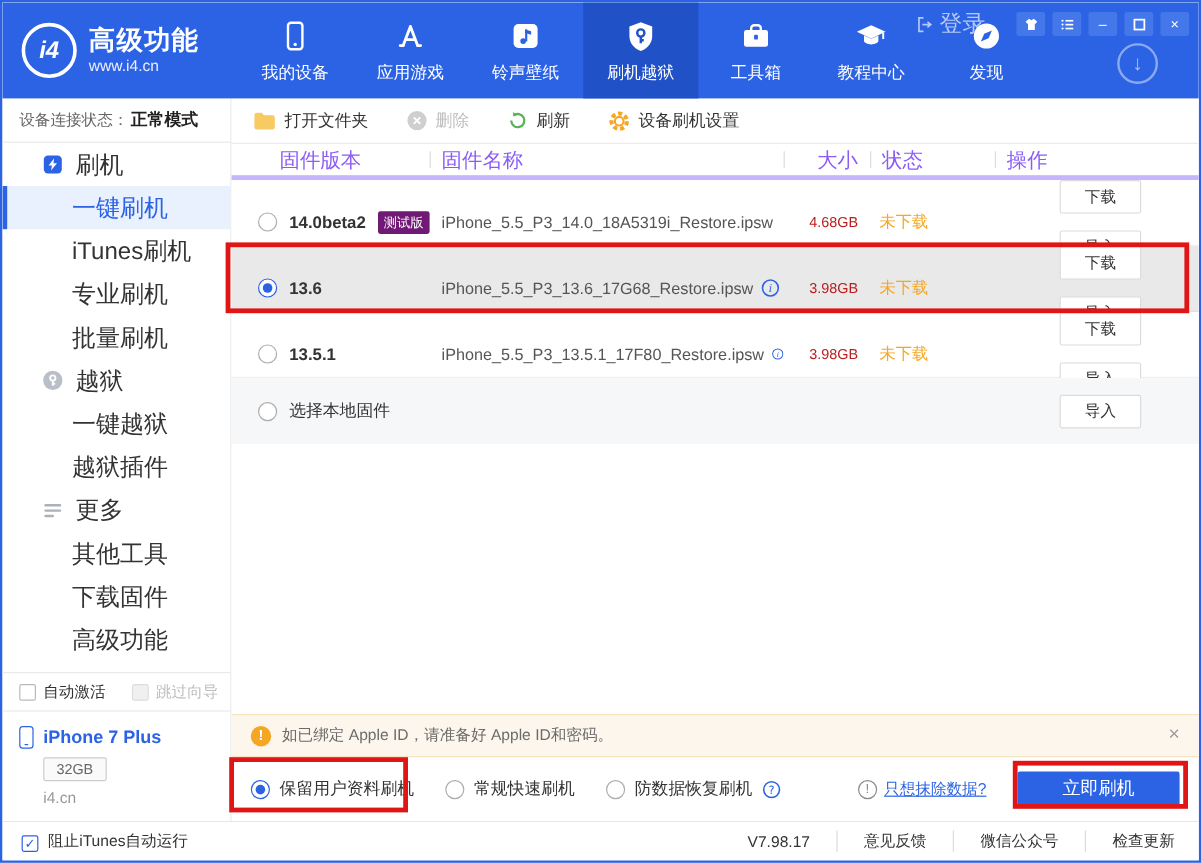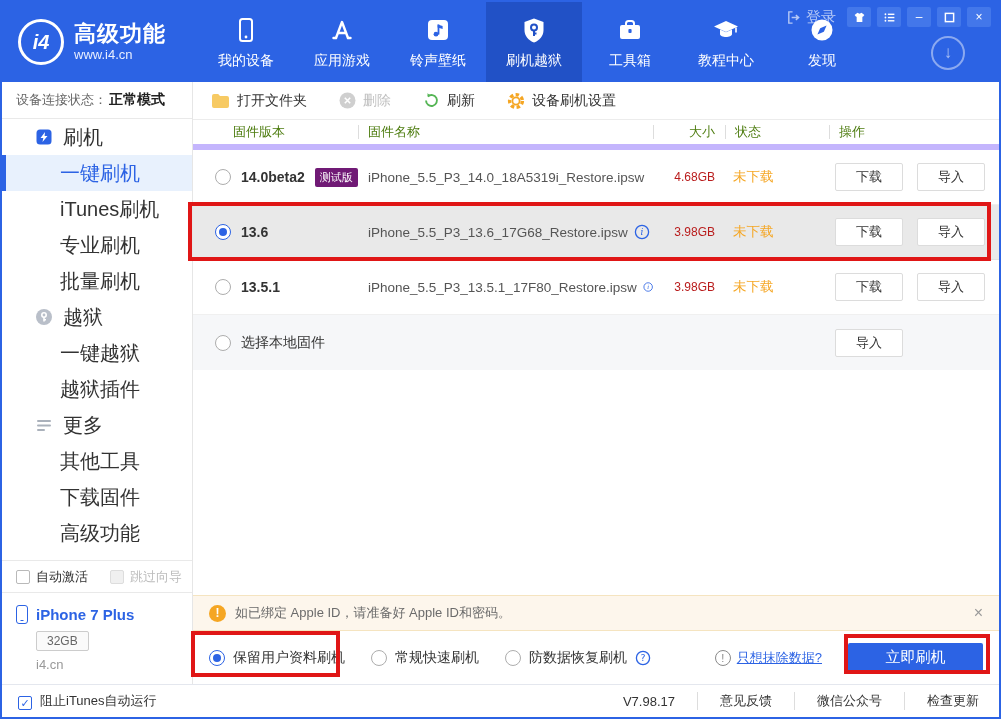--- a/index.html
+++ b/index.html
@@ -10,21 +10,21 @@
   .header { position:relative; height:80px; background:#2c63e4; display:flex; align-items:stretch; }
   .logo { width:190px; display:flex; align-items:center; padding-left:16px; gap:10px; }
   .logo-circle { width:46px; height:46px; border:3px solid #fff; border-radius:50%; display:flex; align-items:center; justify-content:center; color:#fff; font-weight:bold; font-size:20px; font-style:italic; }
   .logo-title { color:#fff; font-size:22px; font-weight:bold; letter-spacing:1px; line-height:1.1; }
   .logo-url { color:#e8eeff; font-size:13px; }
   .nav { display:flex; align-items:stretch; margin-left:6px; }
   .nav-item { width:78px; margin:0 9px; display:flex; flex-direction:column; align-items:center; justify-content:center; gap:7px; color:#fff; font-size:14px; cursor:pointer; }
   .nav-item.active { background:#2151c6; margin:0; padding:0 9px; width:96px; }
   .nav-icon { width:30px; height:30px; display:flex; align-items:center; justify-content:center; }
   .win-controls { position:absolute; top:5px; right:8px; display:flex; align-items:center; gap:6px; }
-  .login { display:flex; align-items:center; gap:5px; color:rgba(255,255,255,.65); font-size:15px; margin-right:5px; cursor:pointer; }
+  .login { display:flex; align-items:center; gap:5px; color:rgba(255,255,255,.65); font-size:19px; margin-right:20px; cursor:pointer; }
   .wc-btn { width:24px; height:20px; background:#4377ea; border-radius:2px; display:flex; align-items:center; justify-content:center; color:#fff; font-size:12px; cursor:pointer; }
   .dl-circle { position:absolute; right:34px; top:34px; width:34px; height:34px; border:2px solid rgba(255,255,255,.45); border-radius:50%; display:flex; align-items:center; justify-content:center; color:rgba(255,255,255,.6); font-size:17px; cursor:pointer; }
 
   
   .content { display:flex; height:602px; }
   .sidebar { width:191px; border-right:1px solid #e6e6e6; display:flex; flex-direction:column; background:#fff; }
   .main { flex:1; display:flex; flex-direction:column; background:#fff; }
 
   
   .conn-status { height:37px; display:flex; align-items:center; padding-left:14px; border-bottom:1px solid #e9e9e9; font-size:13px; color:#666; }
@@ -50,35 +50,35 @@
   .dev-cap { display:inline-block; margin:7px 0 6px 20px; border:1px solid #ccc; background:#fafafa; color:#666; font-size:12px; padding:2px 10px; border-radius:2px; }
   .dev-src { color:#999; font-size:13px; margin-left:20px; }
 
   
   .toolbar { height:38px; display:flex; align-items:center; gap:32px; padding-left:18px; border-bottom:1px solid #ececec; }
   .tool { display:flex; align-items:center; gap:7px; font-size:14px; color:#333; cursor:pointer; }
   .tool.disabled { color:#bfbfbf; cursor:default; }
 
   
   .thead, .trow { display:grid; grid-template-columns:165px 295px 72px 104px 1fr; align-items:center; }
-  .thead { height:30px; border-bottom:6px solid #c4b5fd; font-size:13px; color:#4d7c0f; }
+  .thead { height:30px; border-bottom:4px solid #c4b5fd; font-size:17px; color:#8b5cf6; }
   .th { position:relative; padding-left:10px; }
   .th.v { padding-left:40px; }
   .th.s { text-align:right; padding-right:10px; }
   .th:not(.v)::before { content:""; position:absolute; left:0; top:50%; transform:translateY(-50%); width:1px; height:14px; background:#ddd; }
   .trow { height:55px; border-bottom:1px solid #f0f0f0; background:#fff; }
   .trow.selected { background:#e9e9e9; border-bottom-color:#e0e0e0; }
   .trow.local { background:#f6f7f9; border-bottom:none; }
   .c-ver { display:flex; align-items:center; gap:10px; padding-left:22px; font-size:14px; color:#333; font-weight:bold; }
   .c-ver .plain { font-weight:normal; }
   .badge { background:#701a75; color:#fff; font-size:11px; font-weight:normal; padding:2px 5px; border-radius:2px; }
   .c-name { display:flex; align-items:center; gap:6px; padding-left:10px; font-size:13.5px; color:#555; }
   .c-size { text-align:right; padding-right:10px; font-size:12px; color:#b91c1c; }
   .c-status { padding-left:8px; font-size:13.5px; color:#f5a623; }
-  .c-ops { display:flex; align-items:center; gap:14px; padding-left:6px; }
+  .c-ops { display:flex; align-items:center; gap:14px; padding-left:6px;flex-direction:column; }
   .btn-sm { width:68px; height:28px; background:#fff; border:1px solid #dcdcdc; border-radius:2px; font-size:13px; color:#333; display:flex; align-items:center; justify-content:center; cursor:pointer; font-family:inherit; }
   .radio { width:16px; height:16px; border:1px solid #adadad; border-radius:50%; background:#fff; flex:0 0 auto; position:relative; }
   .radio.on { border-color:#2c63e4; }
   .radio.on::after { content:""; position:absolute; left:50%; top:50%; transform:translate(-50%,-50%); width:8px; height:8px; border-radius:50%; background:#2c63e4; }
 
   .spacer { flex:1; background:#fff; }
 
   
   .warnbar { height:36px; background:#fdf6ec; border-top:1px solid #f5e4c0; border-bottom:1px solid #f5e4c0; display:flex; align-items:center; padding:0 16px; gap:9px; font-size:13px; color:#6b6b6b; }
   .warn-ico { width:17px; height:17px; border-radius:50%; background:#f5a623; color:#fff; font-size:12px; font-weight:bold; display:flex; align-items:center; justify-content:center; flex:0 0 auto; }

